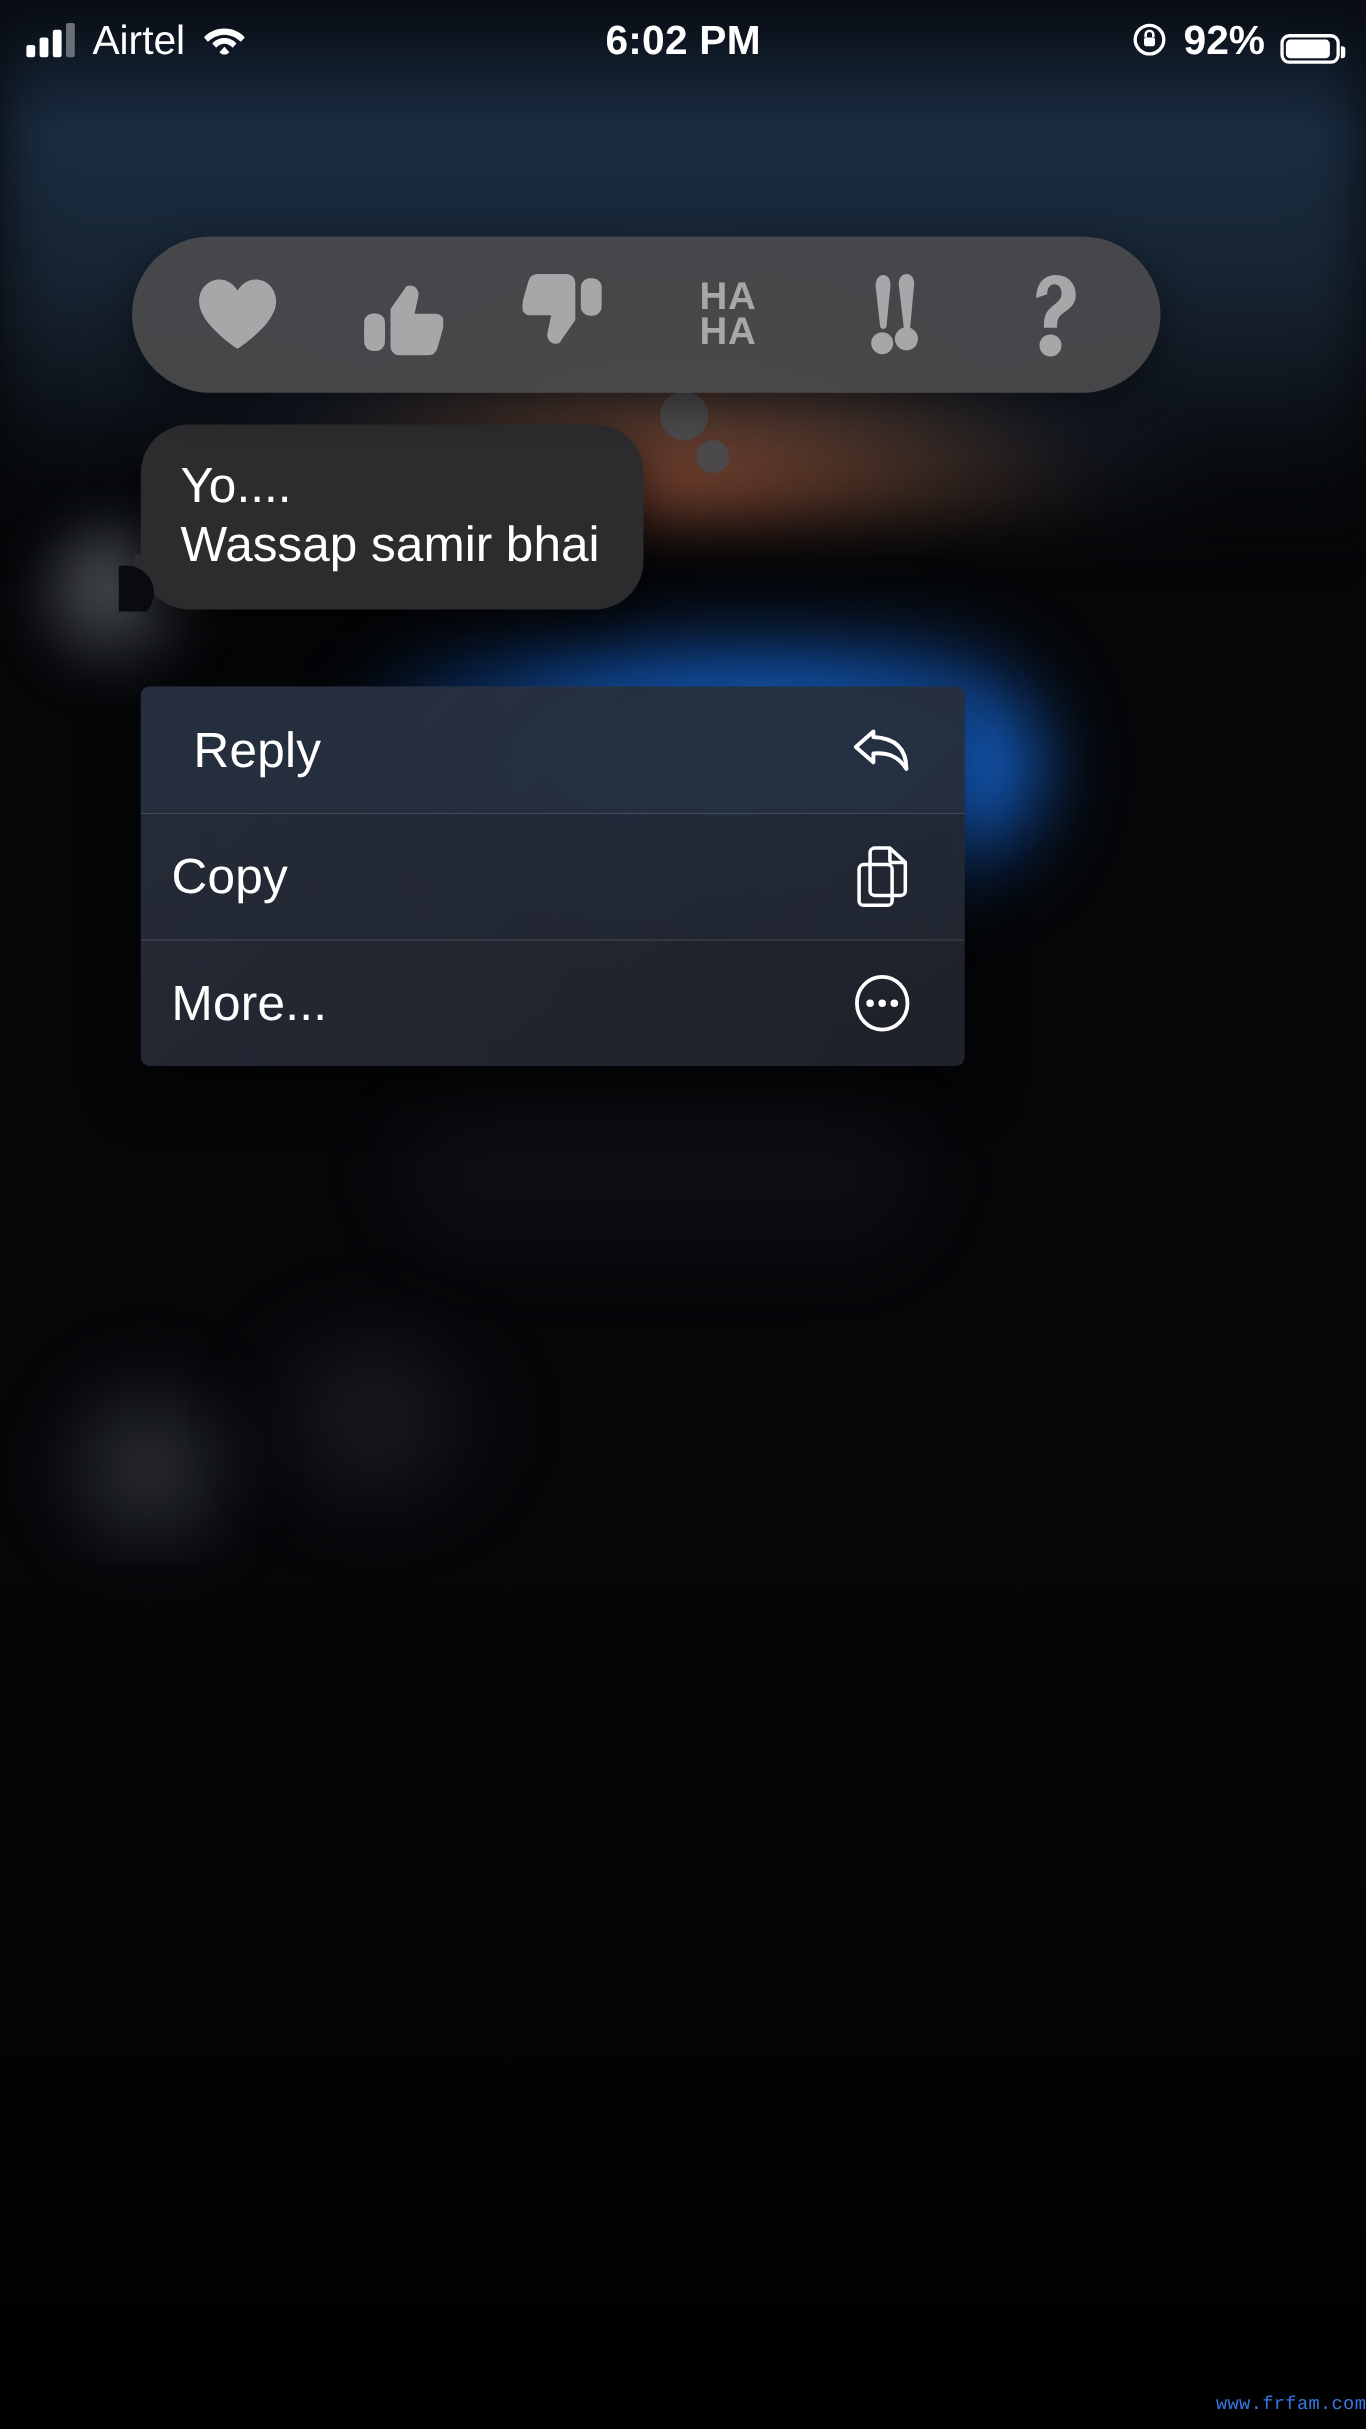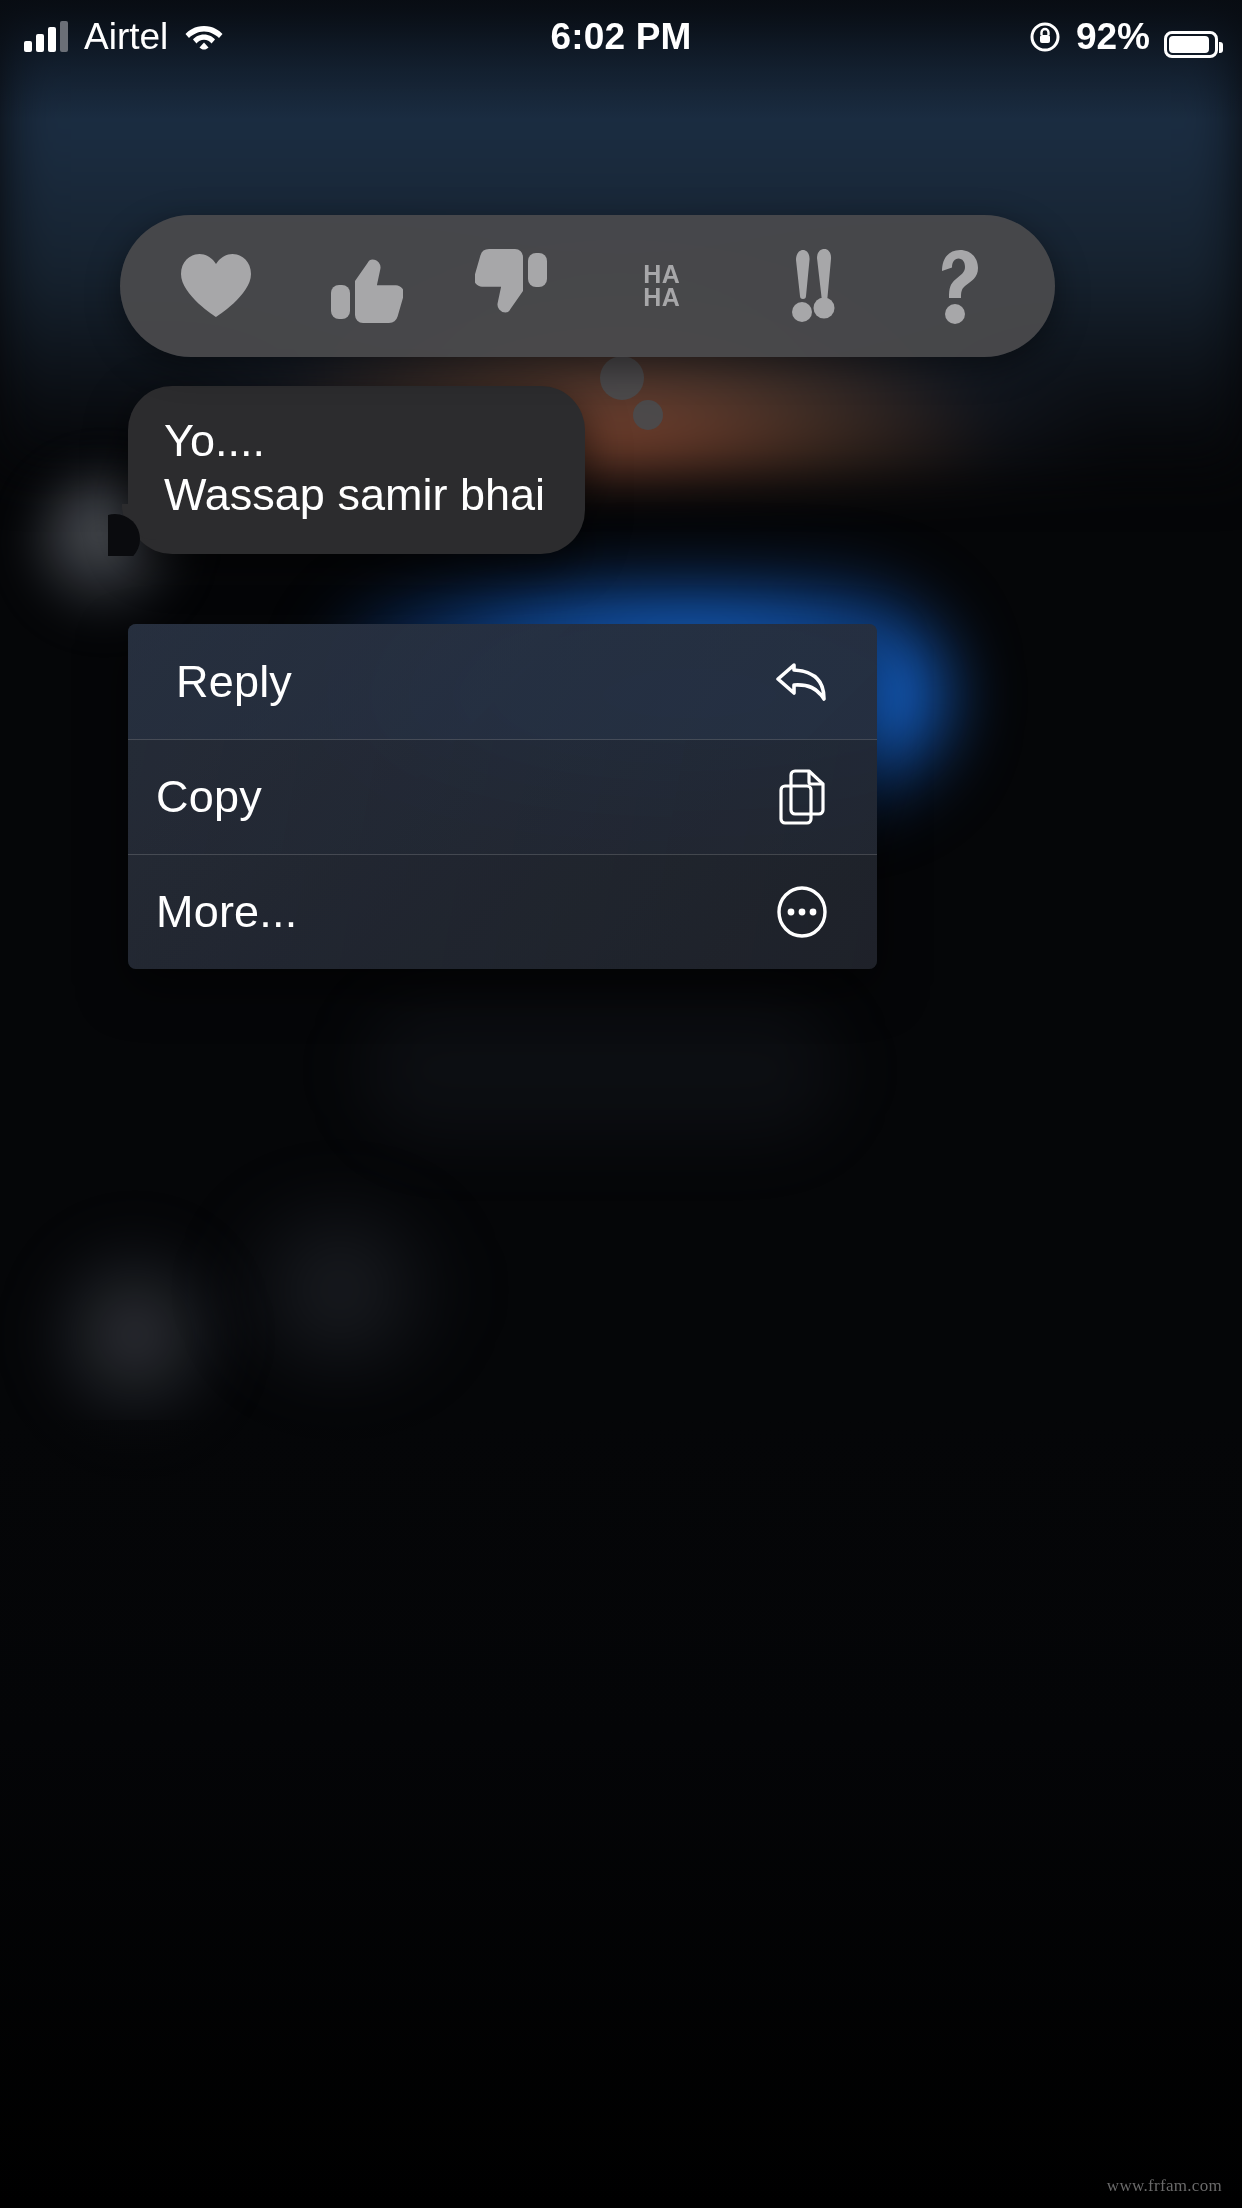--- a/index.html
+++ b/index.html
@@ -102,21 +102,21 @@
     z-index:30;
     box-shadow:0 10px 34px rgba(0,0,0,0.45);
   }
   .rx{
     width:118px; height:118px;
     display:flex; align-items:center; justify-content:center;
     color:#a7a7a9;
   }
   .rx svg{ display:block; }
   .haha{
-    font-size:25px; font-weight:900; line-height:0.92;
+    font-size:35px; font-weight:900; line-height:0.92;
     color:#a7a7a9; text-align:center; letter-spacing:0.5px;
   }
 
   
   .tail-dot{
     position:absolute; border-radius:50%; background:rgba(74,74,76,0.93); z-index:29;
   }
   .tail-dot.big{ left:600px; top:356px; width:44px; height:44px; }
   .tail-dot.small{ left:633px; top:400px; width:30px; height:30px; }
 
@@ -168,23 +168,23 @@
   .ctx-item + .ctx-item{ border-top:1px solid rgba(255,255,255,0.16);padding-left:28px; }
   .ctx-item.tint-a{ background:linear-gradient(100deg, rgba(36,46,63,0.55) 0%, rgba(40,52,72,0.62) 100%); }
   .ctx-item.tint-b{ background:linear-gradient(100deg, rgba(32,37,47,0.40) 0%, rgba(36,44,58,0.48) 100%); }
   .ctx-item.tint-c{ background:linear-gradient(100deg, rgba(30,33,40,0.30) 0%, rgba(32,37,46,0.36) 100%); }
   .ctx-label{ color:#fff; font-size:45px; letter-spacing:0.2px; }
   .ctx-icon{ width:58px; height:58px; display:flex; align-items:center; justify-content:center; color:#fff; }
   .ctx-icon svg{ display:block; }
 
   
   .watermark{
-    position:absolute; right:20px; bottom:12px;
-    color:#737373; font-size:17px; letter-spacing:0.3px;
-    font-family:Liberation Serif, serif;
+    position:absolute; right:0; bottom:12px;
+    color:#3b82f6; font-size:17px; letter-spacing:0.3px;
+    font-family:Liberation Mono, monospace;
     opacity:0.92; z-index:60;
   }
 </style>
 </head>
 <body>
 
 <div class="screen">
 
   <div class="backdrop">
     <div class="bd-sky"></div>

